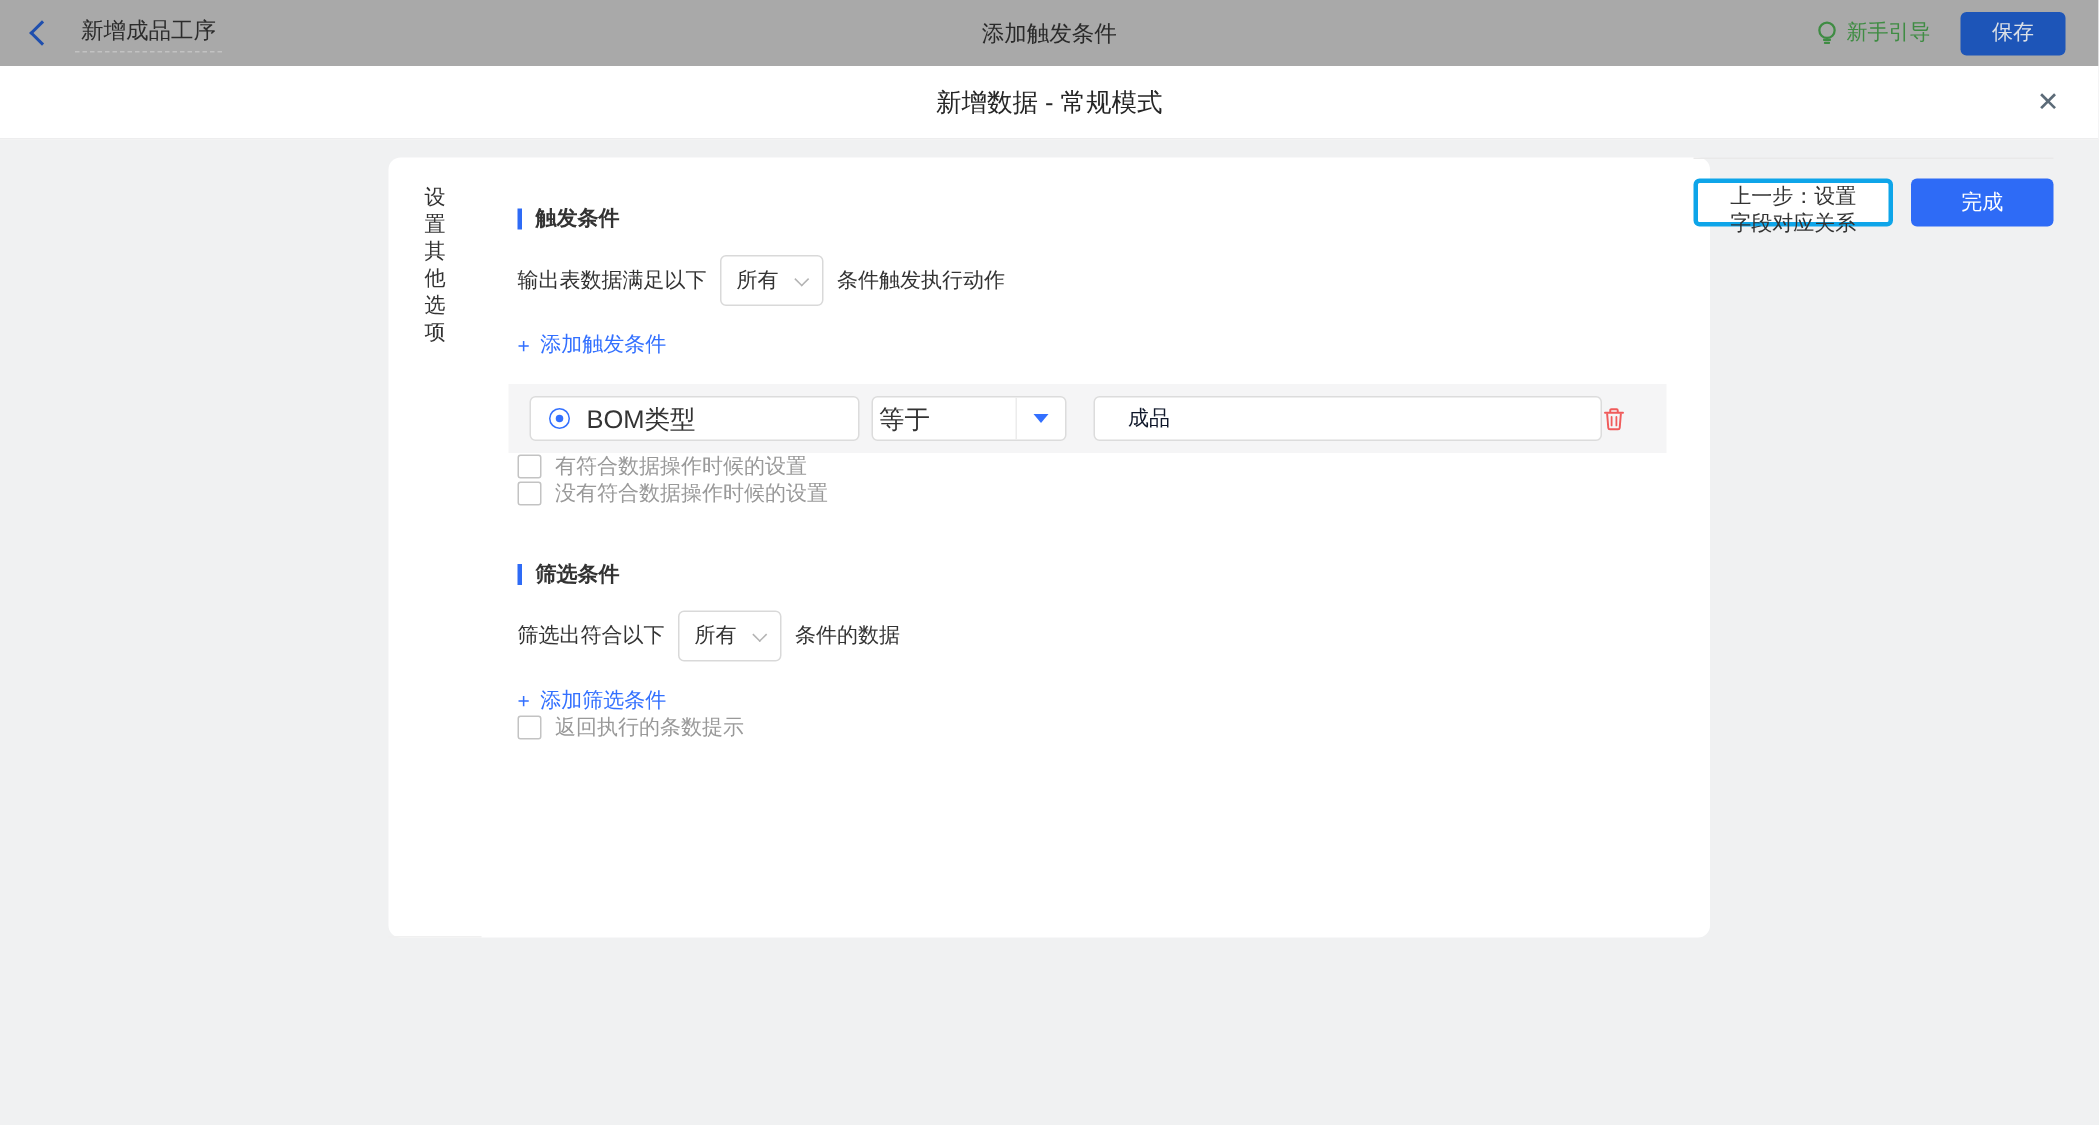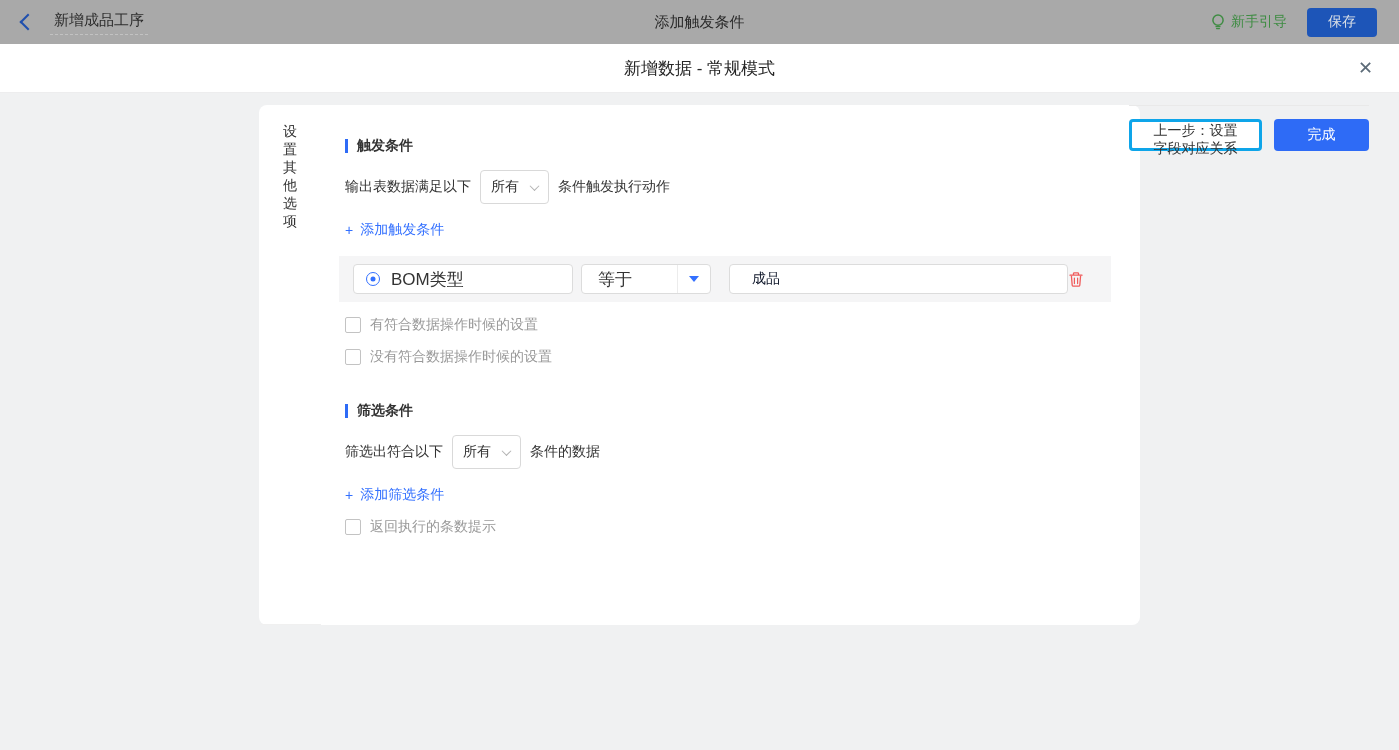--- a/index.html
+++ b/index.html
@@ -62,32 +62,32 @@
                   align-items:center; gap:11px; padding:0 12px; cursor:pointer; }
   .radio-icon { width:14px; height:14px; border:1px solid #3370ff;
                 border-radius:50%; position:relative; flex:none; }
   .radio-icon::after { content:""; position:absolute; left:50%; top:50%;
                        width:5px; height:5px; border-radius:50%;
                        background:#3370ff; transform:translate(-50%,-50%); }
   .field-text, .op-text { font-size:17px; color:#333; }
   .op-select { width:130px; height:30px; margin-left:8px; background:#fff;
                border:1px solid #dcdcdc; border-radius:4px; display:flex;
                align-items:center; justify-content:space-between;
-               padding-left:16px; cursor:pointer; }
+               padding-left:4px; cursor:pointer; }
   .op-caret-zone { width:33px; height:100%; border-left:1px solid #ececec;
                    display:flex; align-items:center; justify-content:center; }
   .tri-down { width:0; height:0; border-left:5px solid transparent;
               border-right:5px solid transparent; border-top:6px solid #3370ff; }
   .value-input { width:339px; height:30px; margin-left:18px;
                  border:1px solid #dcdcdc; border-radius:4px; padding:0 22px;
                  font-size:14px; color:#0f172a; font-family:inherit; outline:none; }
   .trash-btn { margin-left:auto; margin-right:13px; cursor:pointer;
                display:flex; align-items:center; }
 
-  .check-row { display:flex; align-items:center; gap:9px; margin-top:14px; }
+  .check-row { display:flex; align-items:center; gap:9px; }
   .checkbox { width:16px; height:16px; border:1px solid #c3c3c3;
               border-radius:2px; background:#fff; cursor:pointer; flex:none; }
   .check-label { font-size:14px; color:#999; cursor:pointer; }
   .filter-gap { margin-top:36px; }
 
   .card-footer { border-top:1px solid #e9e9e9; height:58px; display:flex;
                  align-items:center; justify-content:center; gap:12px; }
   .prev-btn { height:32px; padding:0 15px; background:#fff;
               border:3px solid #0ea5e9; border-radius:4px; font-size:14px;
               color:#333; cursor:pointer; font-family:inherit; }

